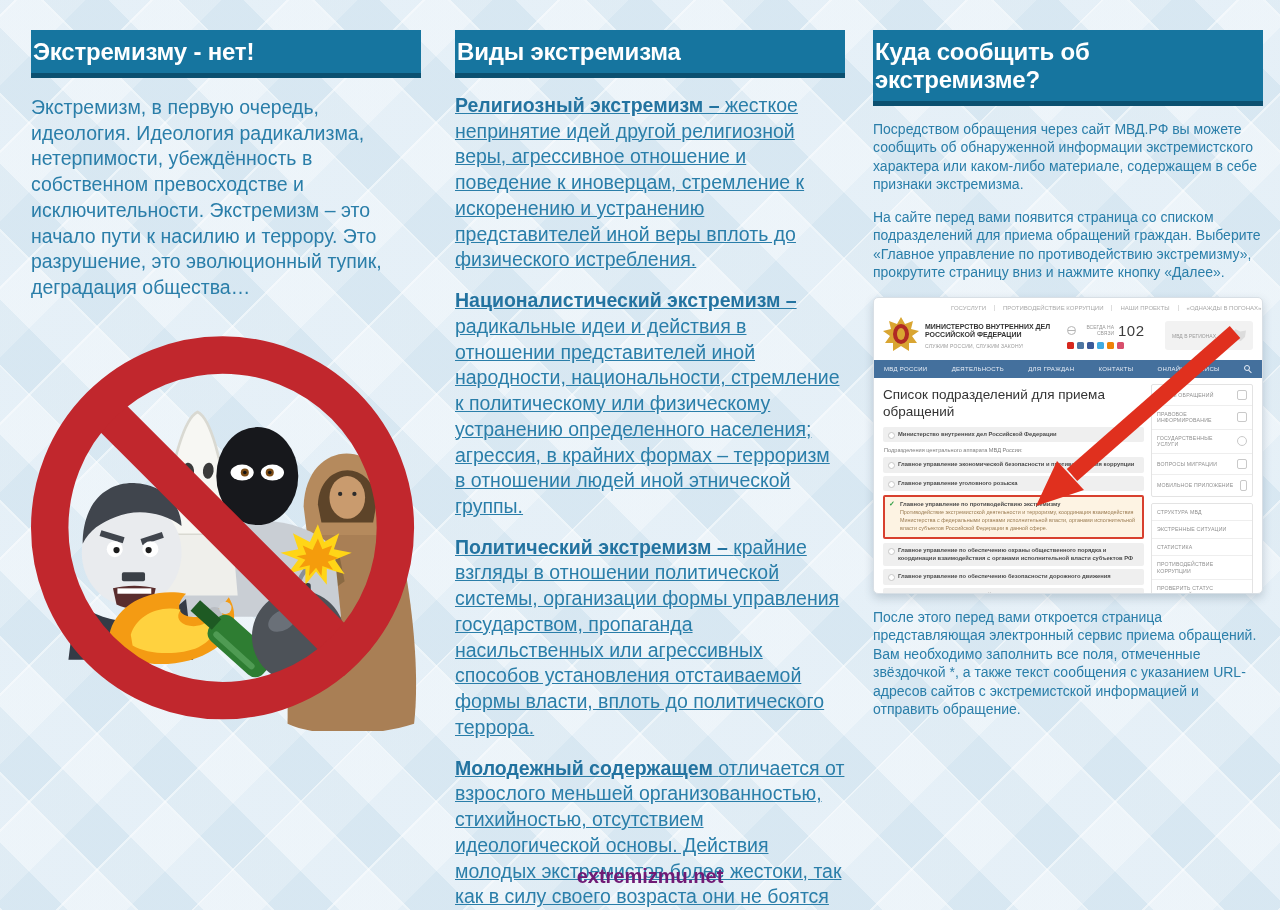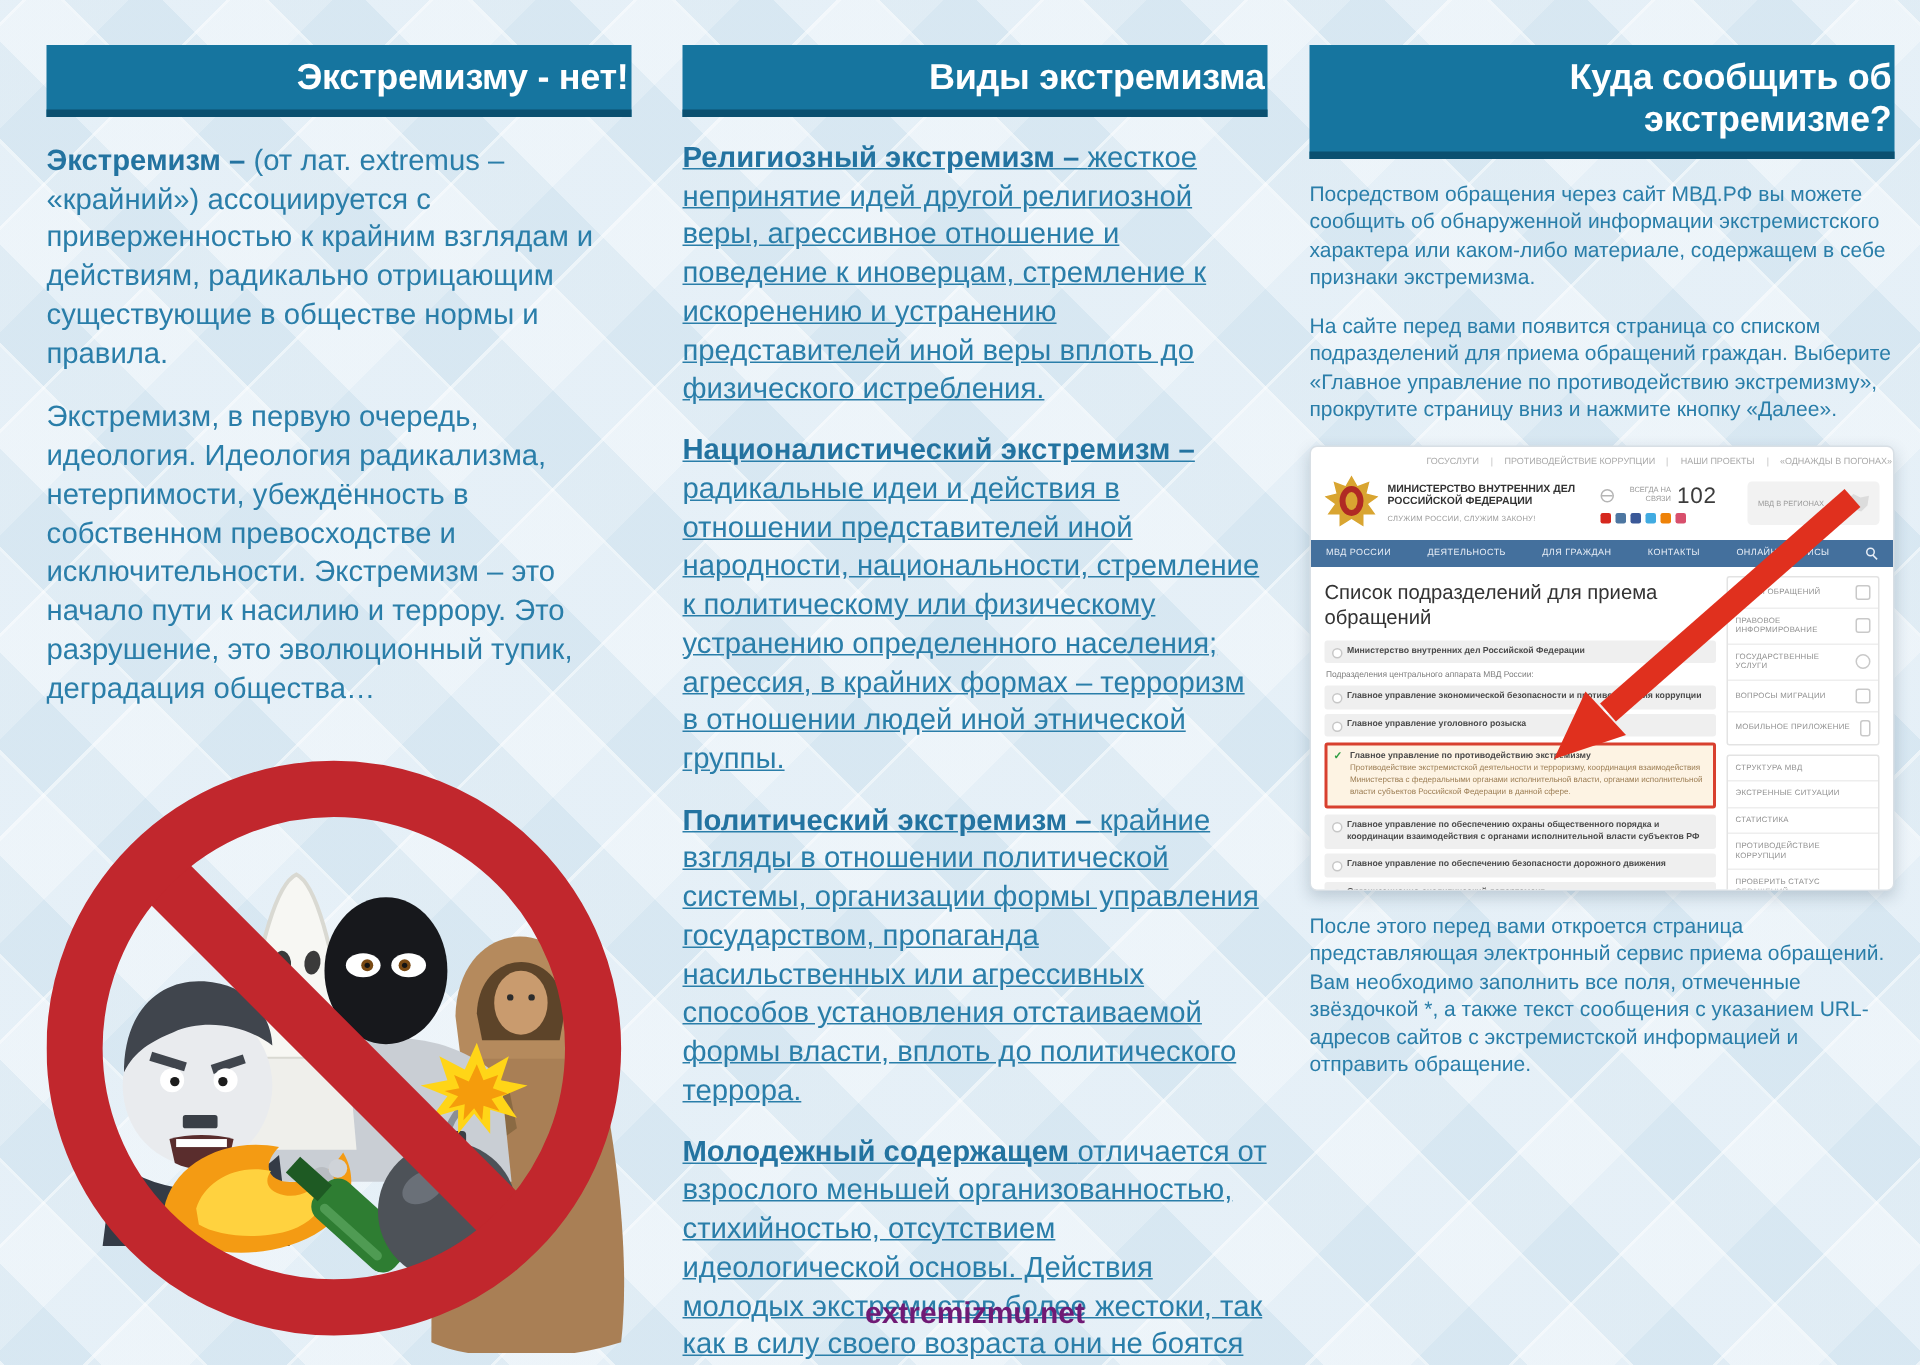--- a/index.html
+++ b/index.html
@@ -13,21 +13,21 @@
       repeating-linear-gradient(45deg, rgba(197,221,236,.30) 0 48px, rgba(240,247,252,.35) 48px 96px),
       repeating-linear-gradient(-45deg, rgba(205,227,240,.25) 0 48px, rgba(249,252,254,.30) 48px 96px);
   }
   .page{position:relative;width:1280px;height:910px;}
   .col{position:absolute;top:30px;width:390px;height:862px;}
   .col-left{left:31px;}
   .col-mid{left:455px;}
   .col-right{left:873px;}
   .panel-header{
     background:#16759f;border-bottom:5px solid #0b5070;
-    color:#ffffff;text-align:right;font-weight:bold;
+    color:#ffffff;text-align:left;font-weight:bold;
     font-size:24px;padding:8px 2px 7px;letter-spacing:-0.2px;
   }
   .body-text{color:#2a7ea9;font-size:19.5px;line-height:1.32;margin:17px 0 0;}
   .body-text b{color:#2373a0;}
   .col-mid .body-text{margin-top:15px;text-decoration:underline;}
   .col-right .body-text{font-size:14px;margin-top:14px;}
   .site-footer-url{
     position:absolute;bottom:4px;left:0;width:100%;text-align:center;
     color:#701a75;font-size:20px;font-weight:bold;
   }
@@ -84,21 +84,20 @@
   .m-ico{flex:0 0 auto;width:8px;height:8px;border:1px solid #c9c9c9;border-radius:2px;}
   .m-arrow{position:absolute;top:22px;right:12px;width:240px;height:200px;z-index:6;pointer-events:none;}
 </style>
 </head>
 <body>
 
 <div class="page">
 
   <div class="col col-left">
     <div class="panel-header">Экстремизму - нет!</div>
-    <p class="body-text"><b>Экстремизм – </b><span>(от лат. extremus – «крайний») ассоциируется с приверженностью к крайним взглядам и действиям, радикально отрицающим существующие в обществе нормы и правила.</span></p>
     <p class="body-text">Экстремизм, в первую очередь, идеология. Идеология радикализма, нетерпимости, убеждённость в собственном превосходстве и исключительности. Экстремизм – это начало пути к насилию и террору. Это разрушение, это эволюционный тупик, деградация общества…</p>
 
     <div class="illustration">
       <svg width="392" height="410" viewBox="0 0 440 460">
 
         <g>
           <path d="M300 238 L412 238 C430 320 436 400 430 452 C380 468 318 466 288 452 C288 380 292 300 300 238 Z" fill="#a97f55"></path>
           <path d="M306 208 C308 130 398 128 404 206 L398 240 L310 240 Z" fill="#b58a5d"></path>
           <path d="M322 206 C324 156 384 154 388 204 L384 226 L326 226 Z" fill="#5d4429"></path>
           <ellipse cx="355" cy="198" rx="20" ry="24" fill="#c99b6e"></ellipse>

